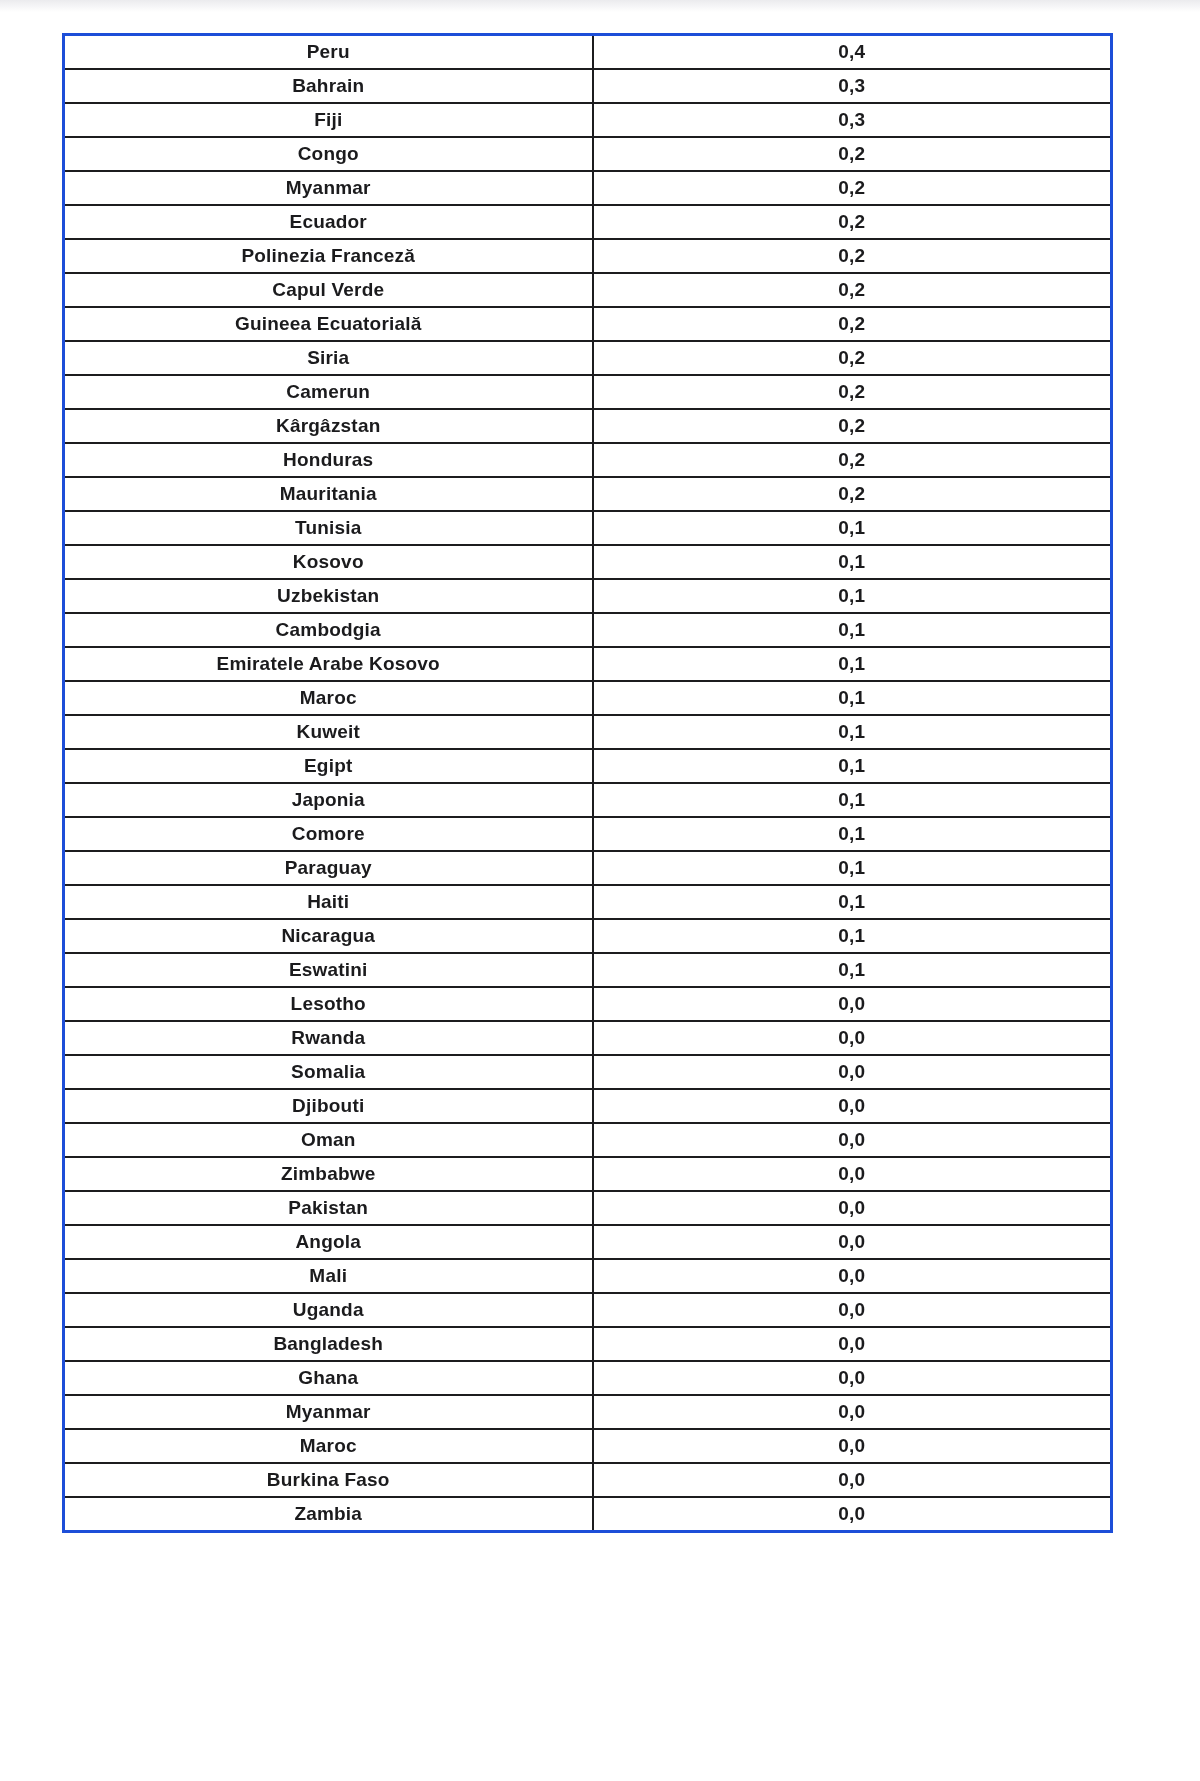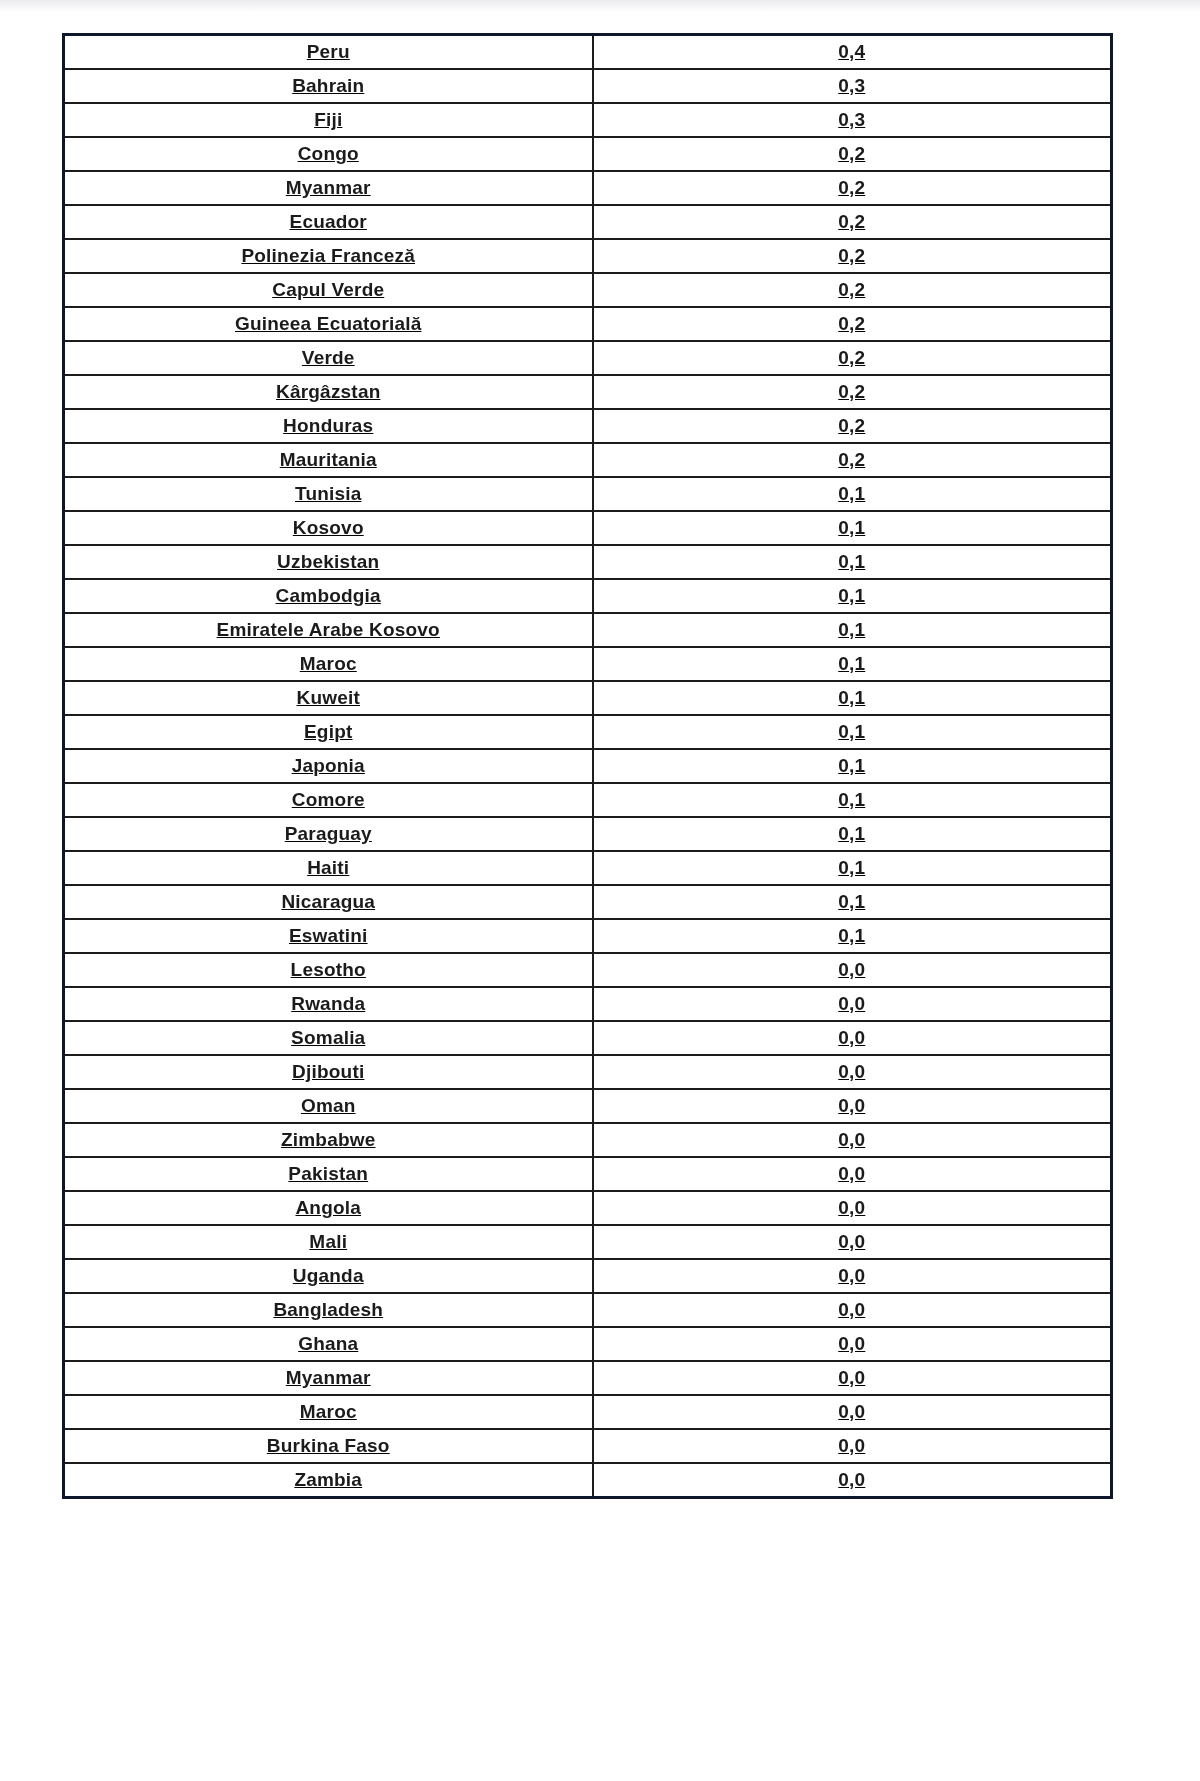--- a/index.html
+++ b/index.html
@@ -23,22 +23,21 @@
   }
   .table-wrap {
     position: absolute;
     left: 62px;
     top: 33px;
   }
   table.country-table {
     border-collapse: collapse;
     table-layout: fixed;
     width: 1048px;
-    border: 3px solid #0f172a;
-    text-decoration: underline;
+    border: 3px solid #1d4ed8;
   }
   table.country-table td {
     border: 2px solid #1c1c1e;
     height: 32px;
     padding: 0 4px;
     text-align: center;
     vertical-align: middle;
     font-size: 19px;
     font-weight: bold;
     color: #1b1b1d;
@@ -89,21 +88,25 @@
         </tr>
         <tr>
           <td>Capul Verde</td>
           <td>0,2</td>
         </tr>
         <tr>
           <td>Guineea Ecuatorială</td>
           <td>0,2</td>
         </tr>
         <tr>
-          <td>Verde</td>
+          <td>Siria</td>
+          <td>0,2</td>
+        </tr>
+        <tr>
+          <td>Camerun</td>
           <td>0,2</td>
         </tr>
         <tr>
           <td>Kârgâzstan</td>
           <td>0,2</td>
         </tr>
         <tr>
           <td>Honduras</td>
           <td>0,2</td>
         </tr>

